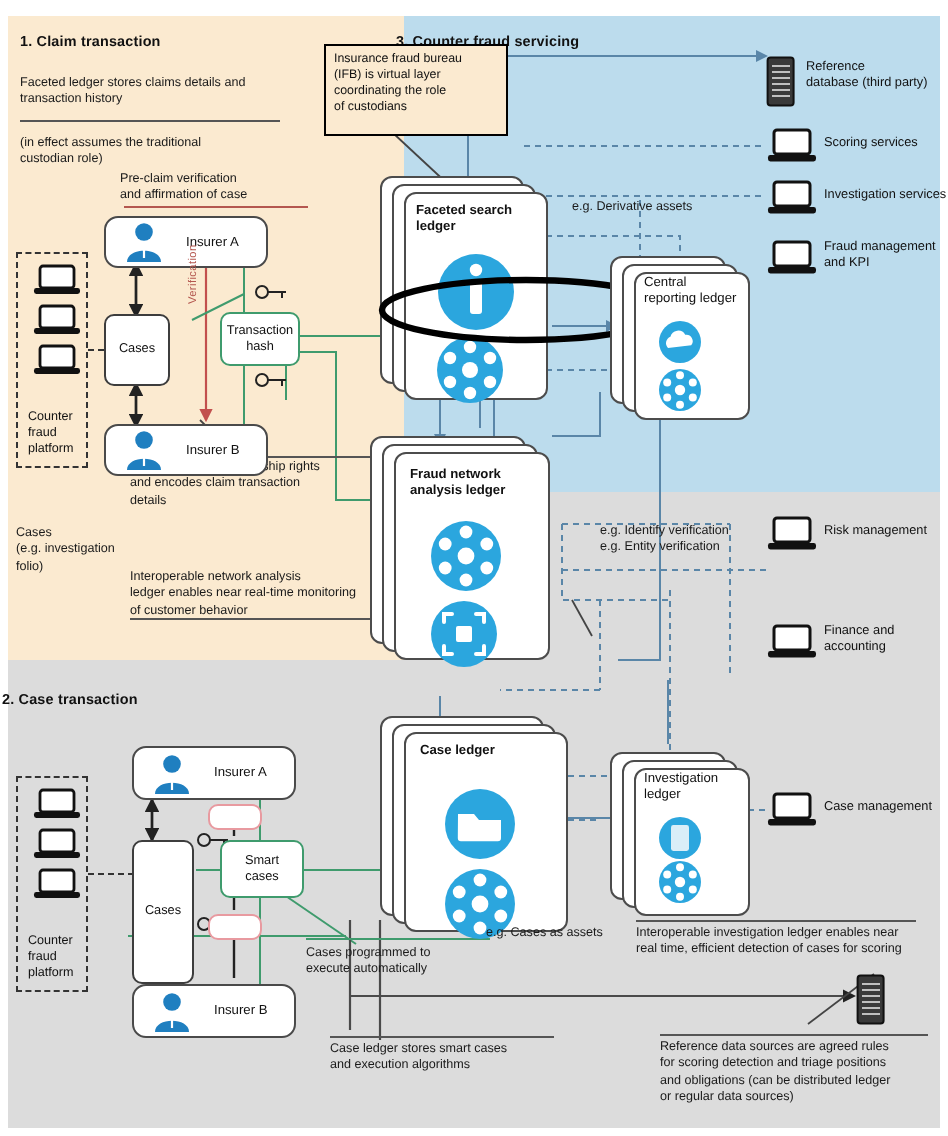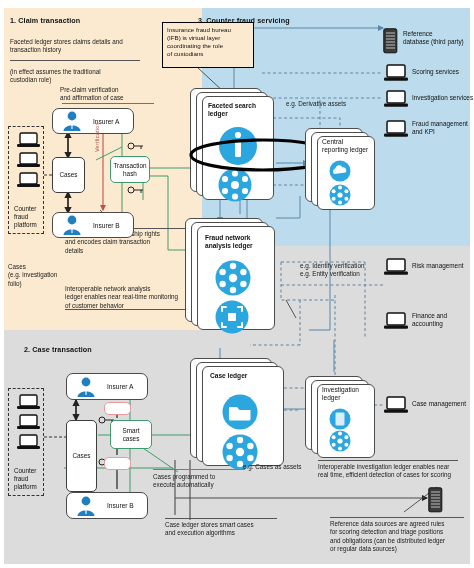--- a/index.html
+++ b/index.html
@@ -180,21 +180,21 @@
     <g stroke="#444" stroke-width="0.9" fill="none">
       <path d="M168,40 L254,120"></path>
       <path d="M112,222 L100,210"></path>
       <path d="M296,318 L286,300"></path>
       <path d="M404,512 L437,487"></path>
       <path d="M206,300 L186,300"></path>
     </g>
   </svg>
 
   <div class="sec-title" style="left:10px;top:16px;">1. Claim transaction</div>
-  <div class="sec-title" style="left:24px;top:345px;">2. Case transaction</div>
+  <div class="sec-title" style="left:1px;top:345px;">2. Case transaction</div>
   <div class="sec-title" style="left:198px;top:16px;">3. Counter fraud servicing</div>
 
   <div class="note" style="left:10px;top:38px;width:150px;white-space:pre-line;">Faceted ledger stores claims details and
 transaction history</div>
   <div class="rule" style="left:10px;top:60px;width:130px;"></div>
   <div class="note" style="left:10px;top:68px;width:150px;white-space:pre-line;">(in effect assumes the traditional
 custodian role)</div>
 
   <div class="note" style="left:60px;top:86px;width:110px;color:#1a1a1a;white-space:pre-line;">Pre-claim verification
 and affirmation of case</div>

